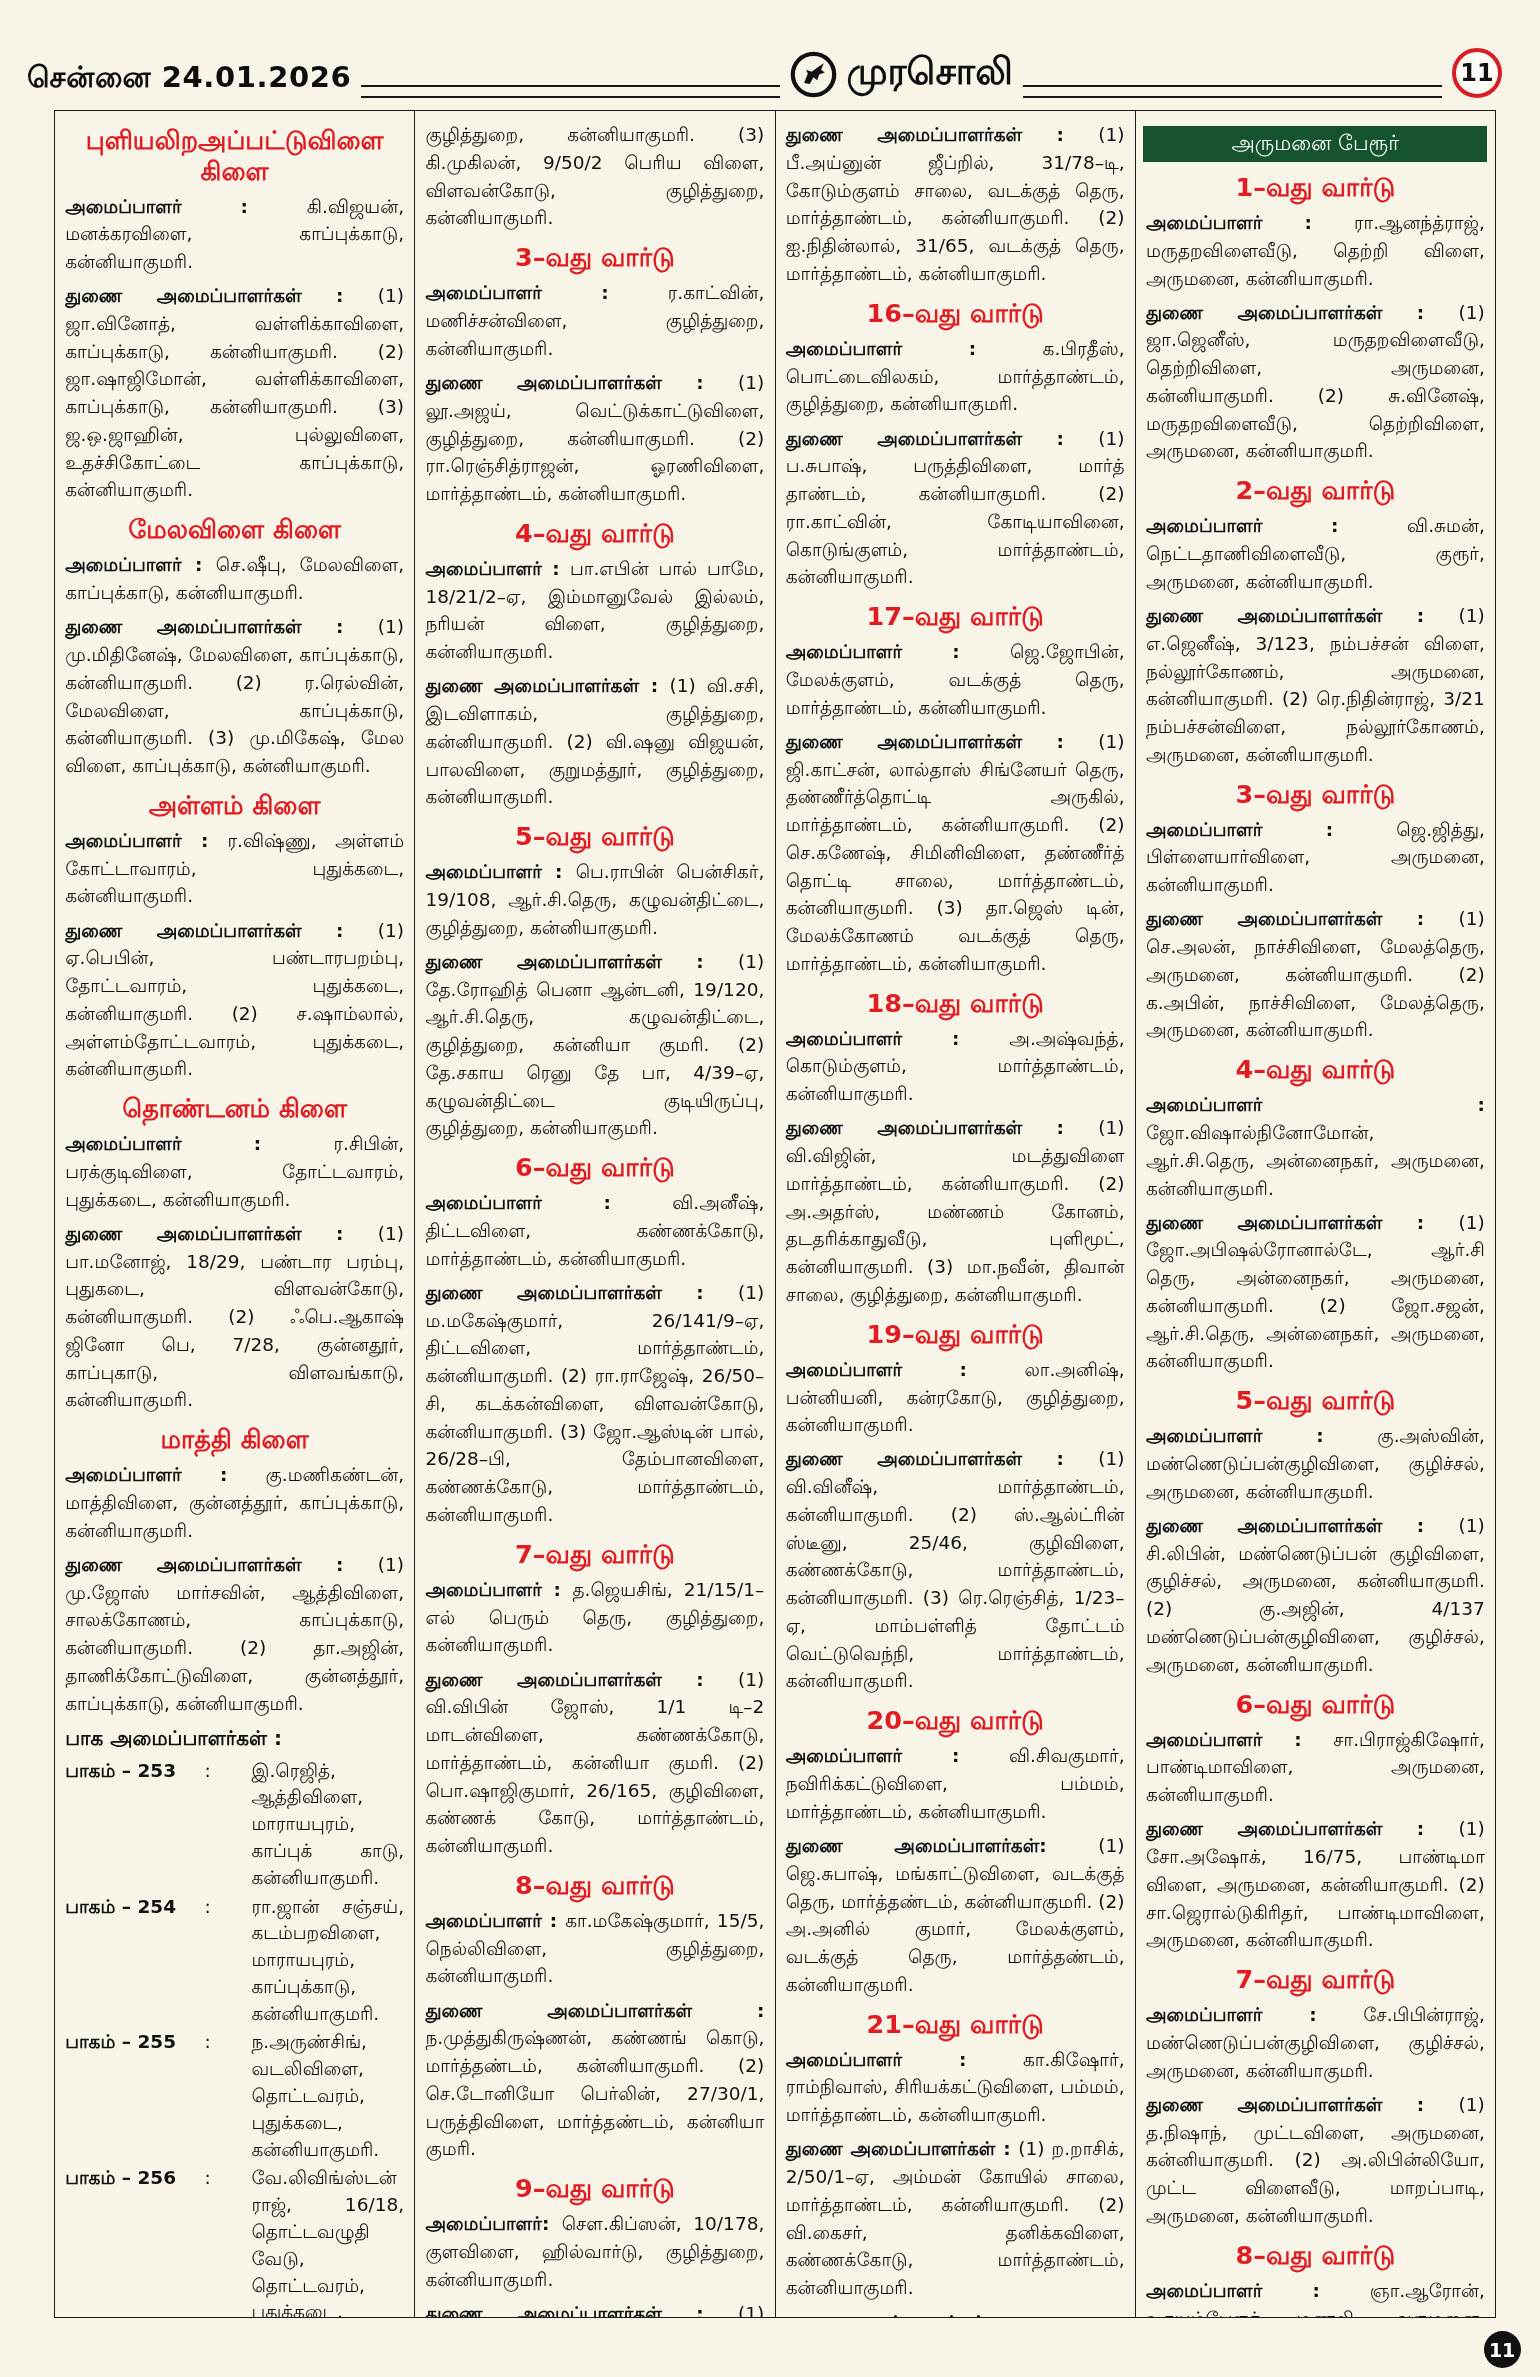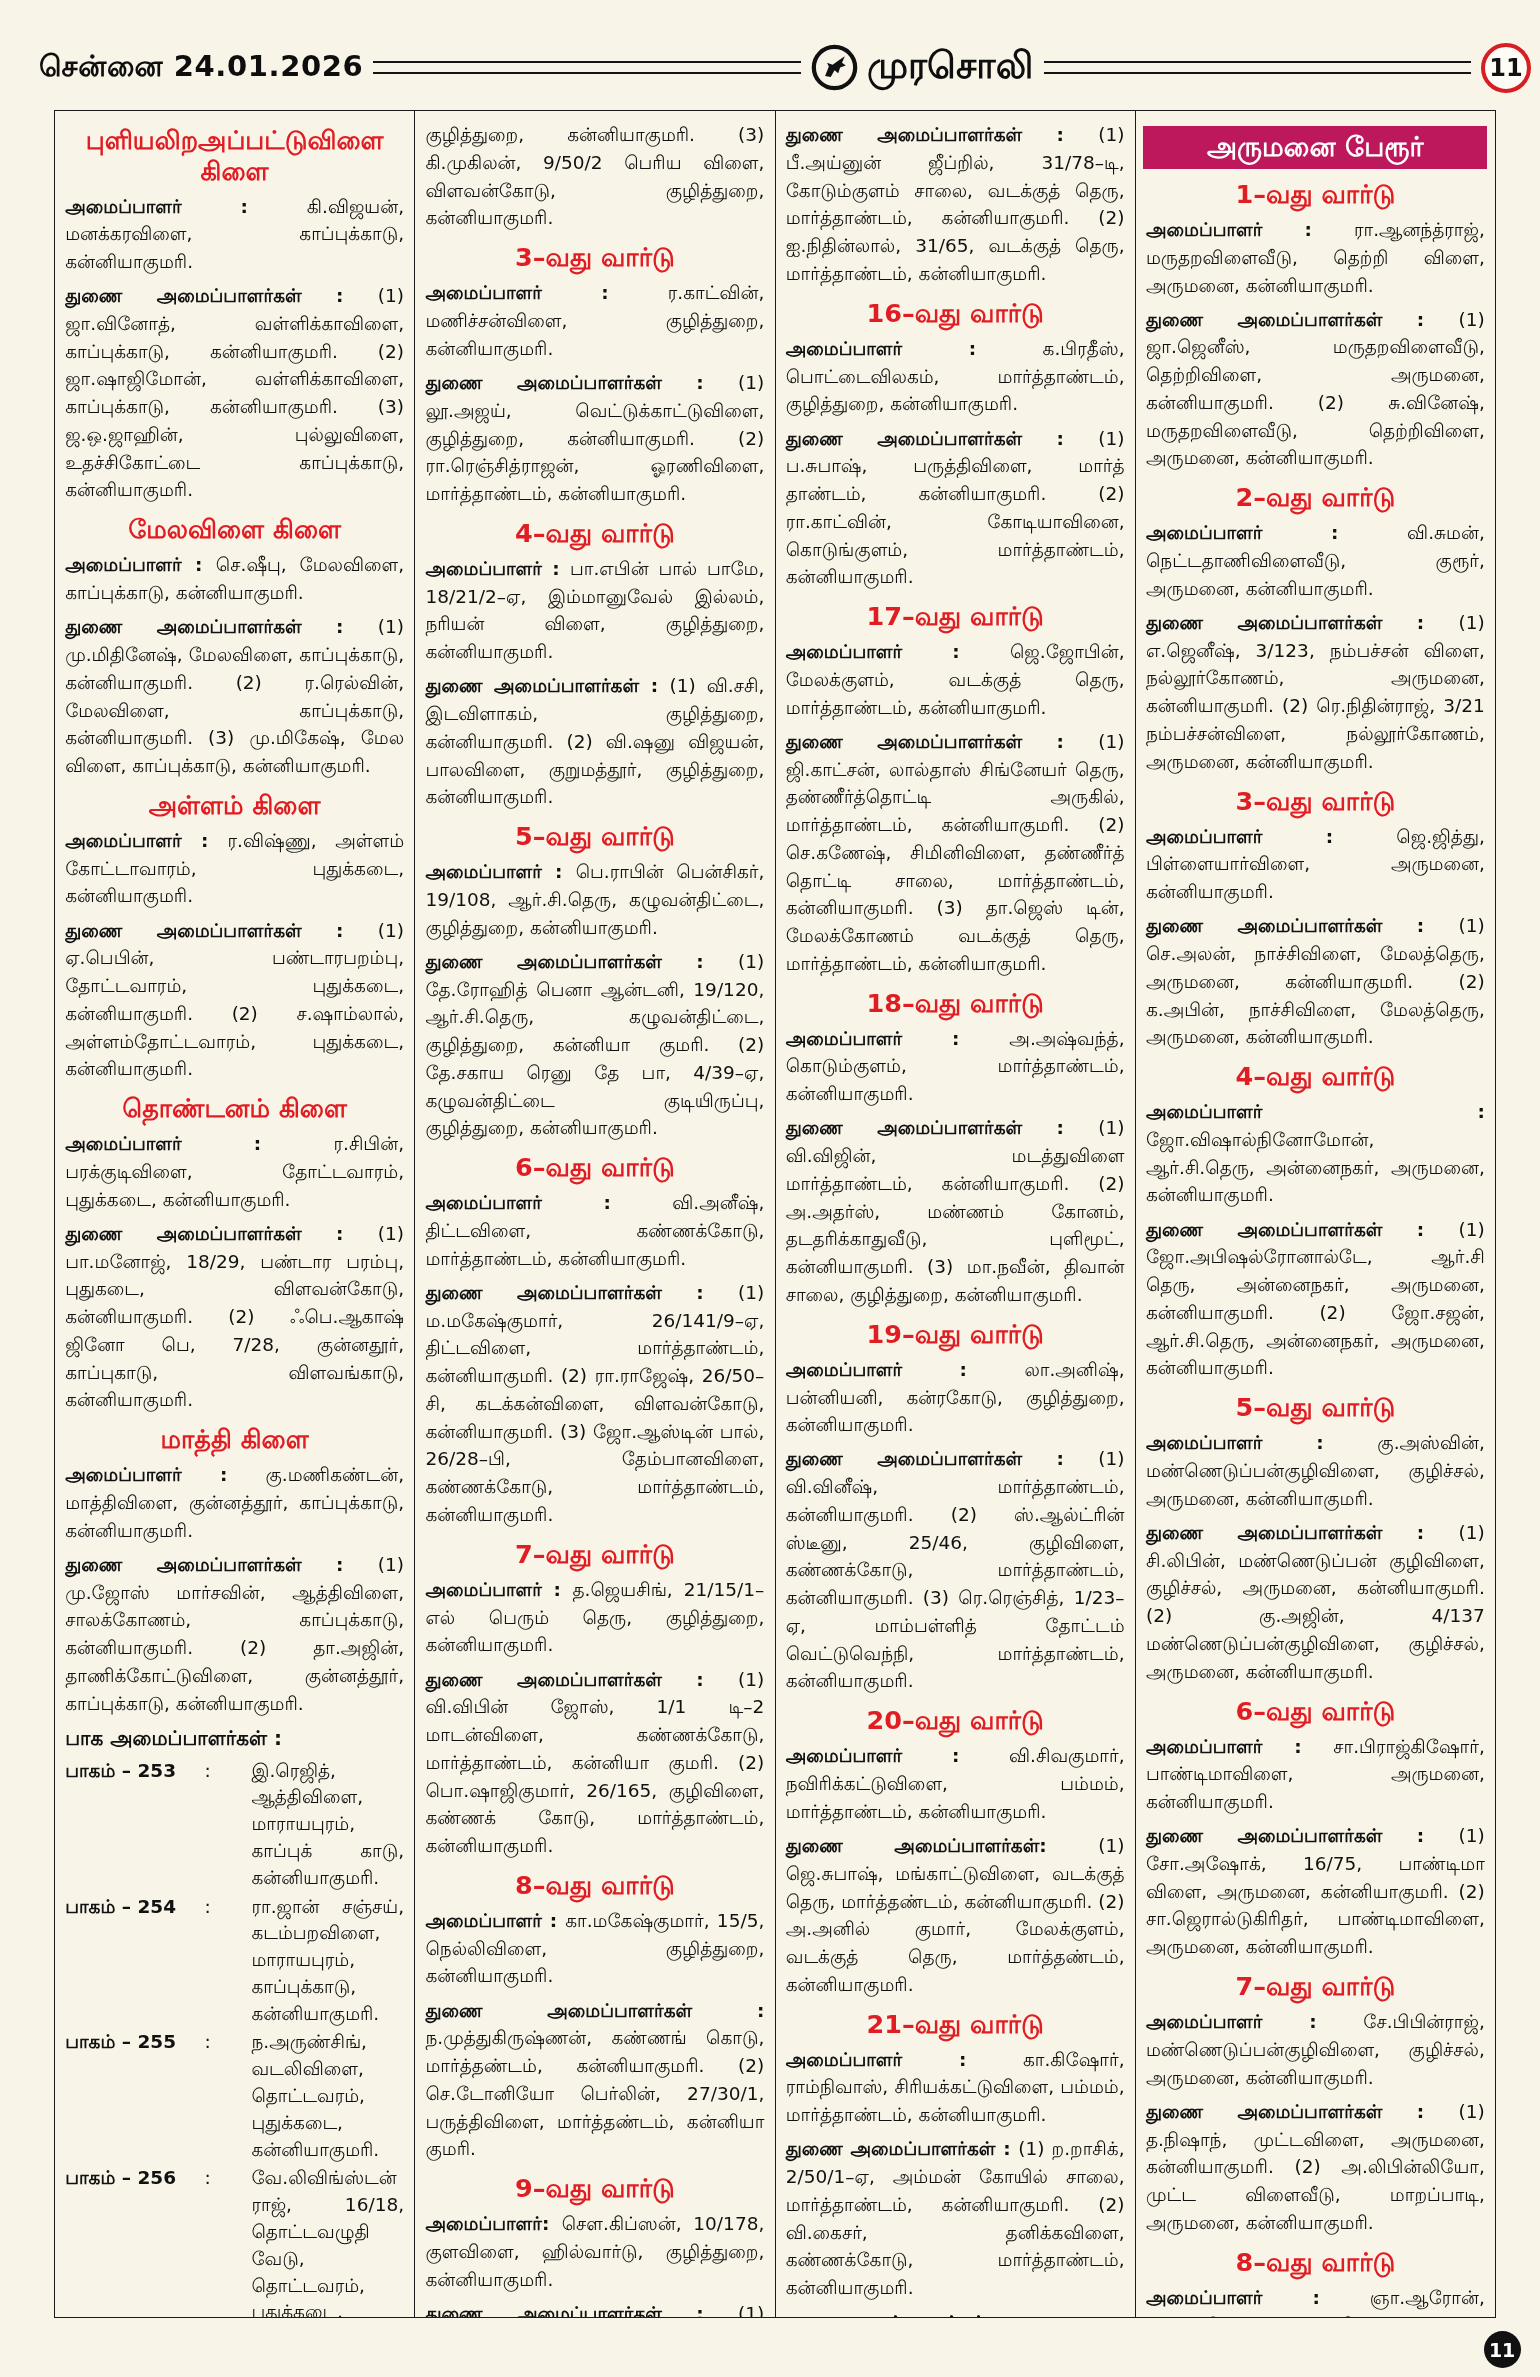--- a/index.html
+++ b/index.html
@@ -5,22 +5,22 @@
   html,body{margin:0;padding:0;}
   body{
     width:1541px;height:2377px;
     background:#f8f5e8;
     font-family:"DejaVu Sans","Liberation Sans",sans-serif;
     color:#111;
     position:relative;
     overflow:hidden;
   }
   .masthead{
-    position:absolute;left:27px;right:10px;top:37px;height:61px;
-    display:flex;align-items:center;margin-left:12px;
+    position:absolute;left:27px;right:39px;top:37px;height:61px;
+    display:flex;align-items:flex-end;
   }
   .mast-date{font-size:29px;font-weight:700;color:#0e0e0e;white-space:nowrap;letter-spacing:0.6px;}
   .rule{flex:1;height:9px;border-top:2.6px solid #141414;border-bottom:2.6px solid #141414;margin:0 10.2px;}
   .mast-center{display:flex;align-items:center;gap:9px;white-space:nowrap;}
   .mast-logo{width:47px;height:47px;}
   .mast-name{font-size:37px;font-weight:700;color:#0e0e0e;}
   .page-badge{
     width:42px;height:42px;border-radius:50%;
     border:4.5px solid #d61f24;background:#fdfcf6;
     display:flex;align-items:center;justify-content:center;
@@ -37,21 +37,21 @@
     padding:3.8px 10.2px 6.4px 10.2px;
     border-right:1.3px solid #1a1a1a;
     overflow:hidden;
   }
   .col:last-child{border-right:none;}
   .ward-h{
     font-size:25.5px;font-weight:700;color:#e01d23;
     text-align:center;margin:10.2px 0 3.8px 0;line-height:1.2;
   }
   .banner{
-    background:#be185d;color:#fff;font-size:27px;font-weight:700;
+    background:#14532d;color:#fff;font-size:21px;font-weight:400;
     text-align:center;padding:5.1px 0 6.4px 0;margin:11.5px -2.6px 3.8px -2.6px;line-height:1.15;
   }
   .subhead{font-size:20px;font-weight:700;margin:9px 0 5.1px 0;}
   .para{font-size:18.5px;line-height:1.5;text-align:justify;margin:6.4px 0;}
   .para b{font-weight:700;}
   .part{display:flex;font-size:18.5px;line-height:1.45;margin:1.9px 0;justify-content:flex-end;}
   .pn{min-width:138px;font-weight:700;white-space:nowrap;}
   .pc{margin:0 7.7px 0 1.3px;}
   .pt{flex:1;text-align:justify;margin-left:33px;}
   .foot-badge{

